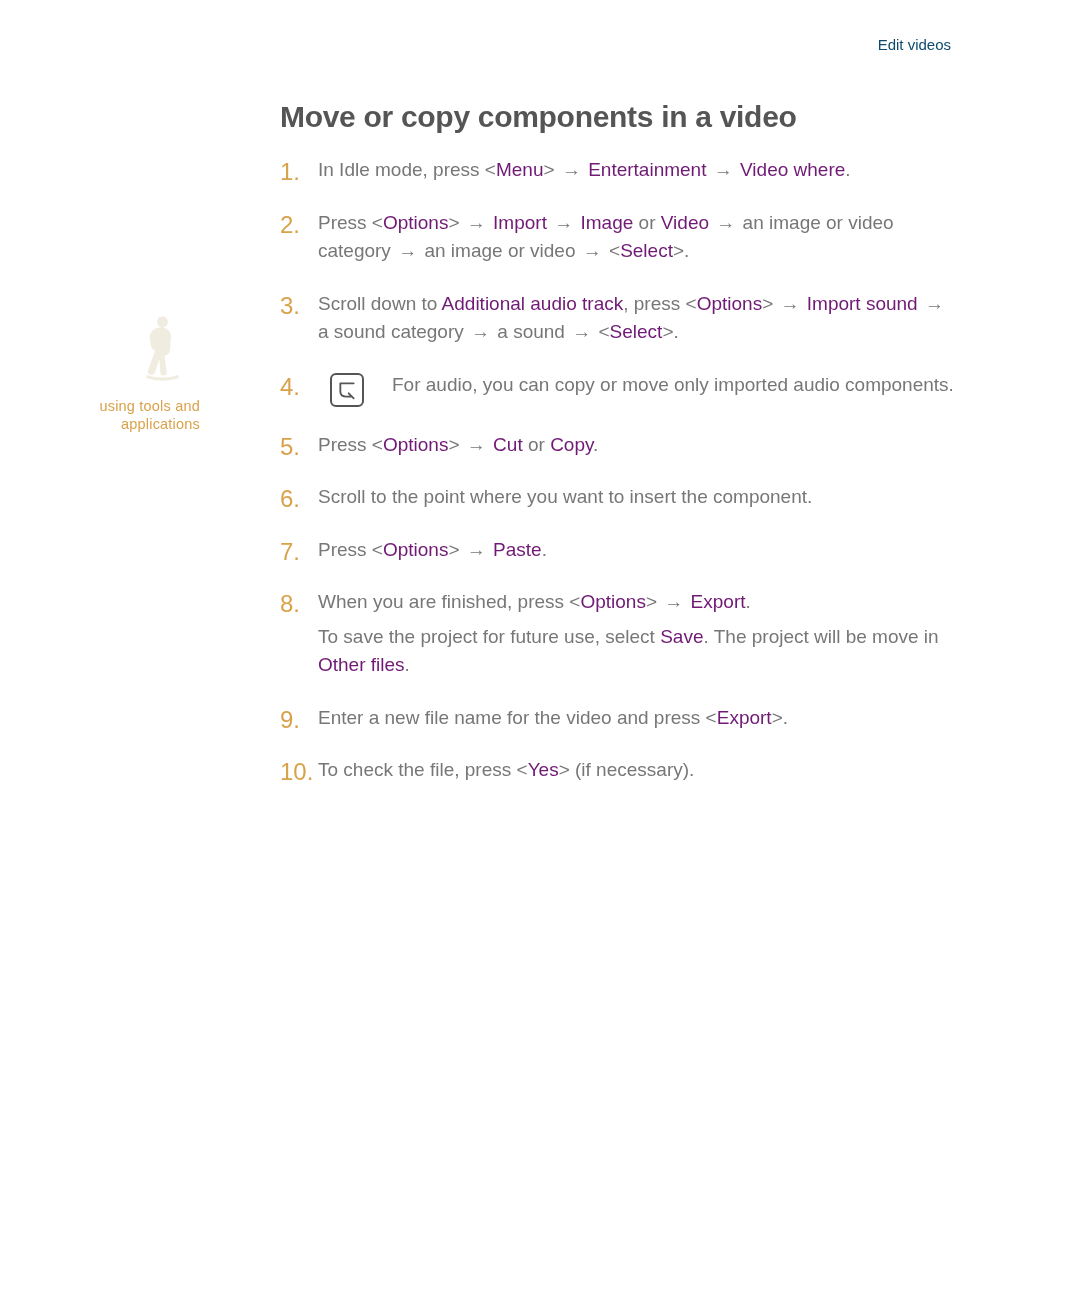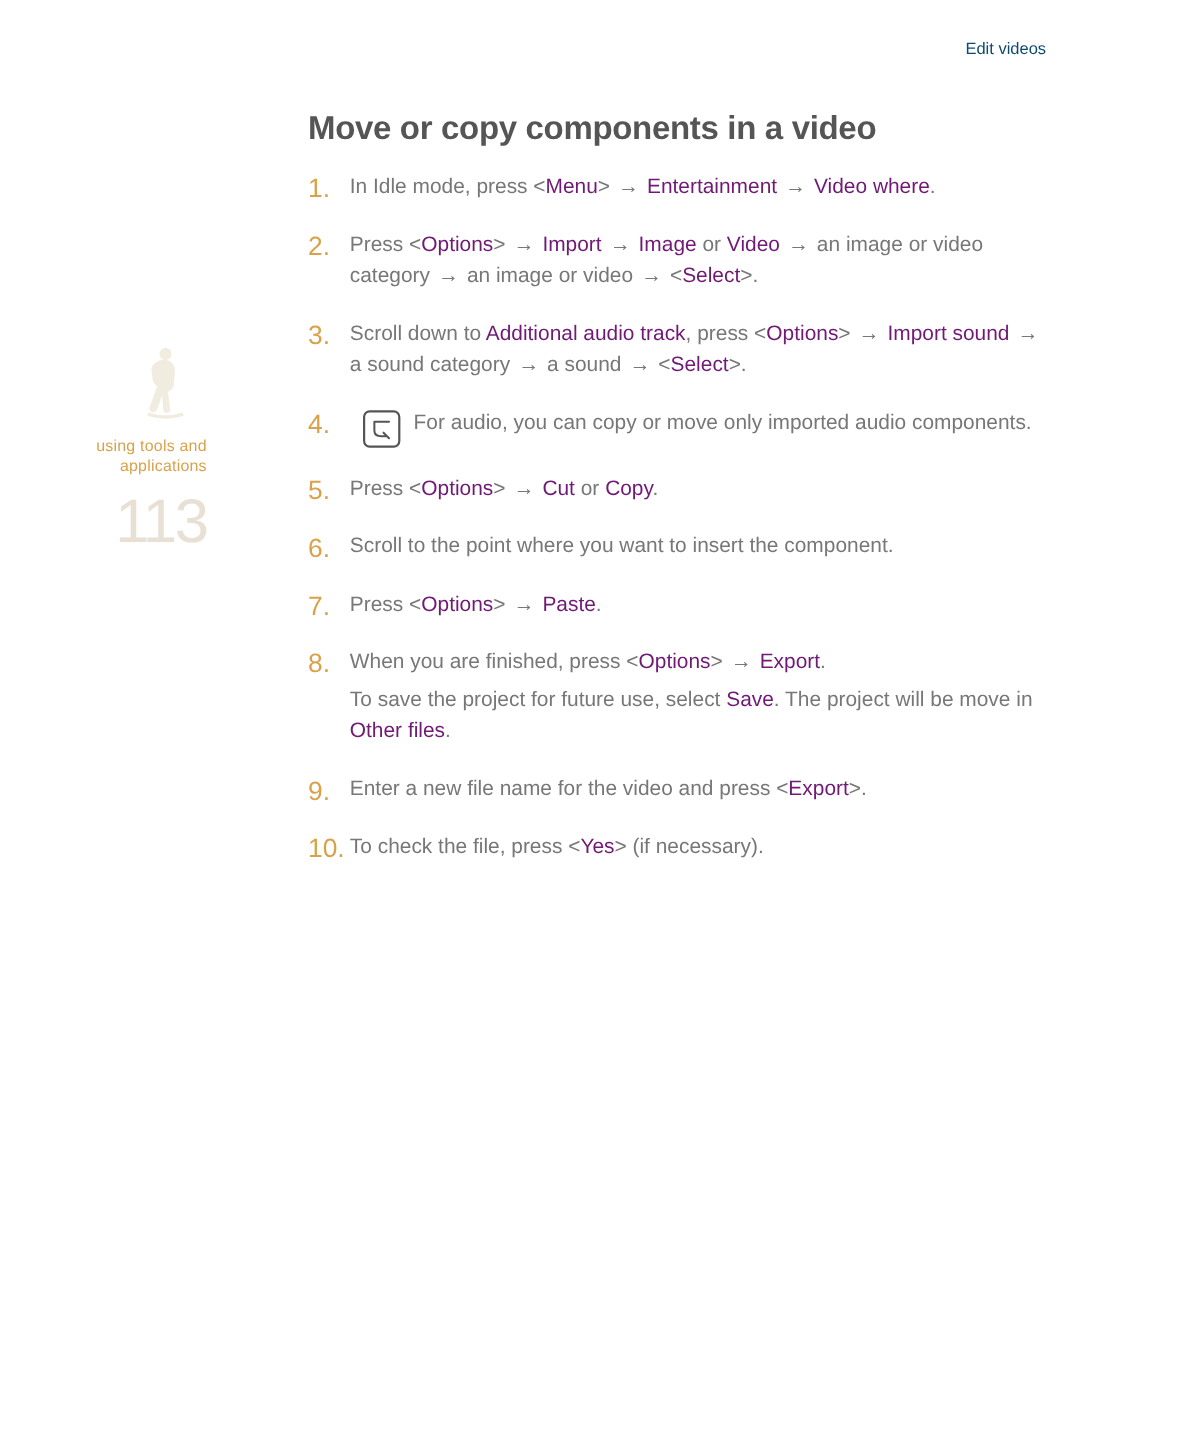--- a/index.html
+++ b/index.html
@@ -13,21 +13,21 @@
   }
   .header-label {
     position: absolute;
     top: 36px;
     right: 129px;
     font-size: 15px;
     color: #0c4a6e;
   }
   .sidebar {
     position: absolute;
-    left: 68px;
+    left: 80px;
     top: 310px;
     width: 120px;
     text-align: right;
   }
   .sidebar-icon {
     margin-left: auto;
     margin-right: 10px;
     width: 55px;
     height: 75px;
     opacity: 0.35;
@@ -80,21 +80,21 @@
     top: -2px;
     font-size: 24px;
     color: #d9a24a;
     font-weight: 400;
   }
   .kw { color: #701a75; }
   .arrow { color: #777777; padding: 0 2px; }
   .note {
     display: flex;
     align-items: flex-start;
-    gap: 12px;
+    gap: 28px;
     margin-top: 10px;
     padding-left: 12px;
   }
   .note-icon {
     flex: 0 0 34px;
     height: 34px;
     border: 2px solid #555555;
     border-radius: 6px;
     display: flex;
     align-items: center;
@@ -125,21 +125,20 @@
                l2 15 c0 2-1 3-3 3 s-3-1-3-3 l-1-12
                l-4 12 c-1 2-3 3-5 2 s-2-3-1-5 l6-17
                c-2-1-4-3-4-6 l-1-7 c0-5 5-9 11-9z" fill="#d9c9a8"></path>
       <path d="M10 62 q15 5 30 0" stroke="#d9c9a8" stroke-width="3" fill="none"></path>
     </svg>
   </div>
   <div class="sidebar-caption">
     <span>using tools and</span><br>
     <span>applications</span>
   </div>
-  <div class="page-number">113</div>
 </div>
 
 <div class="main">
   <h1 class="title">Move or copy components in a video</h1>
 
   <ol class="steps">
 
     <li>
       <span>In Idle mode, press &lt;</span><span class="kw">Menu</span><span>&gt; </span><span class="arrow">→</span><span> </span><span class="kw">Entertainment</span><span> </span><span class="arrow">→</span><span> </span><span class="kw">Video where</span><span>.</span>
     </li>

